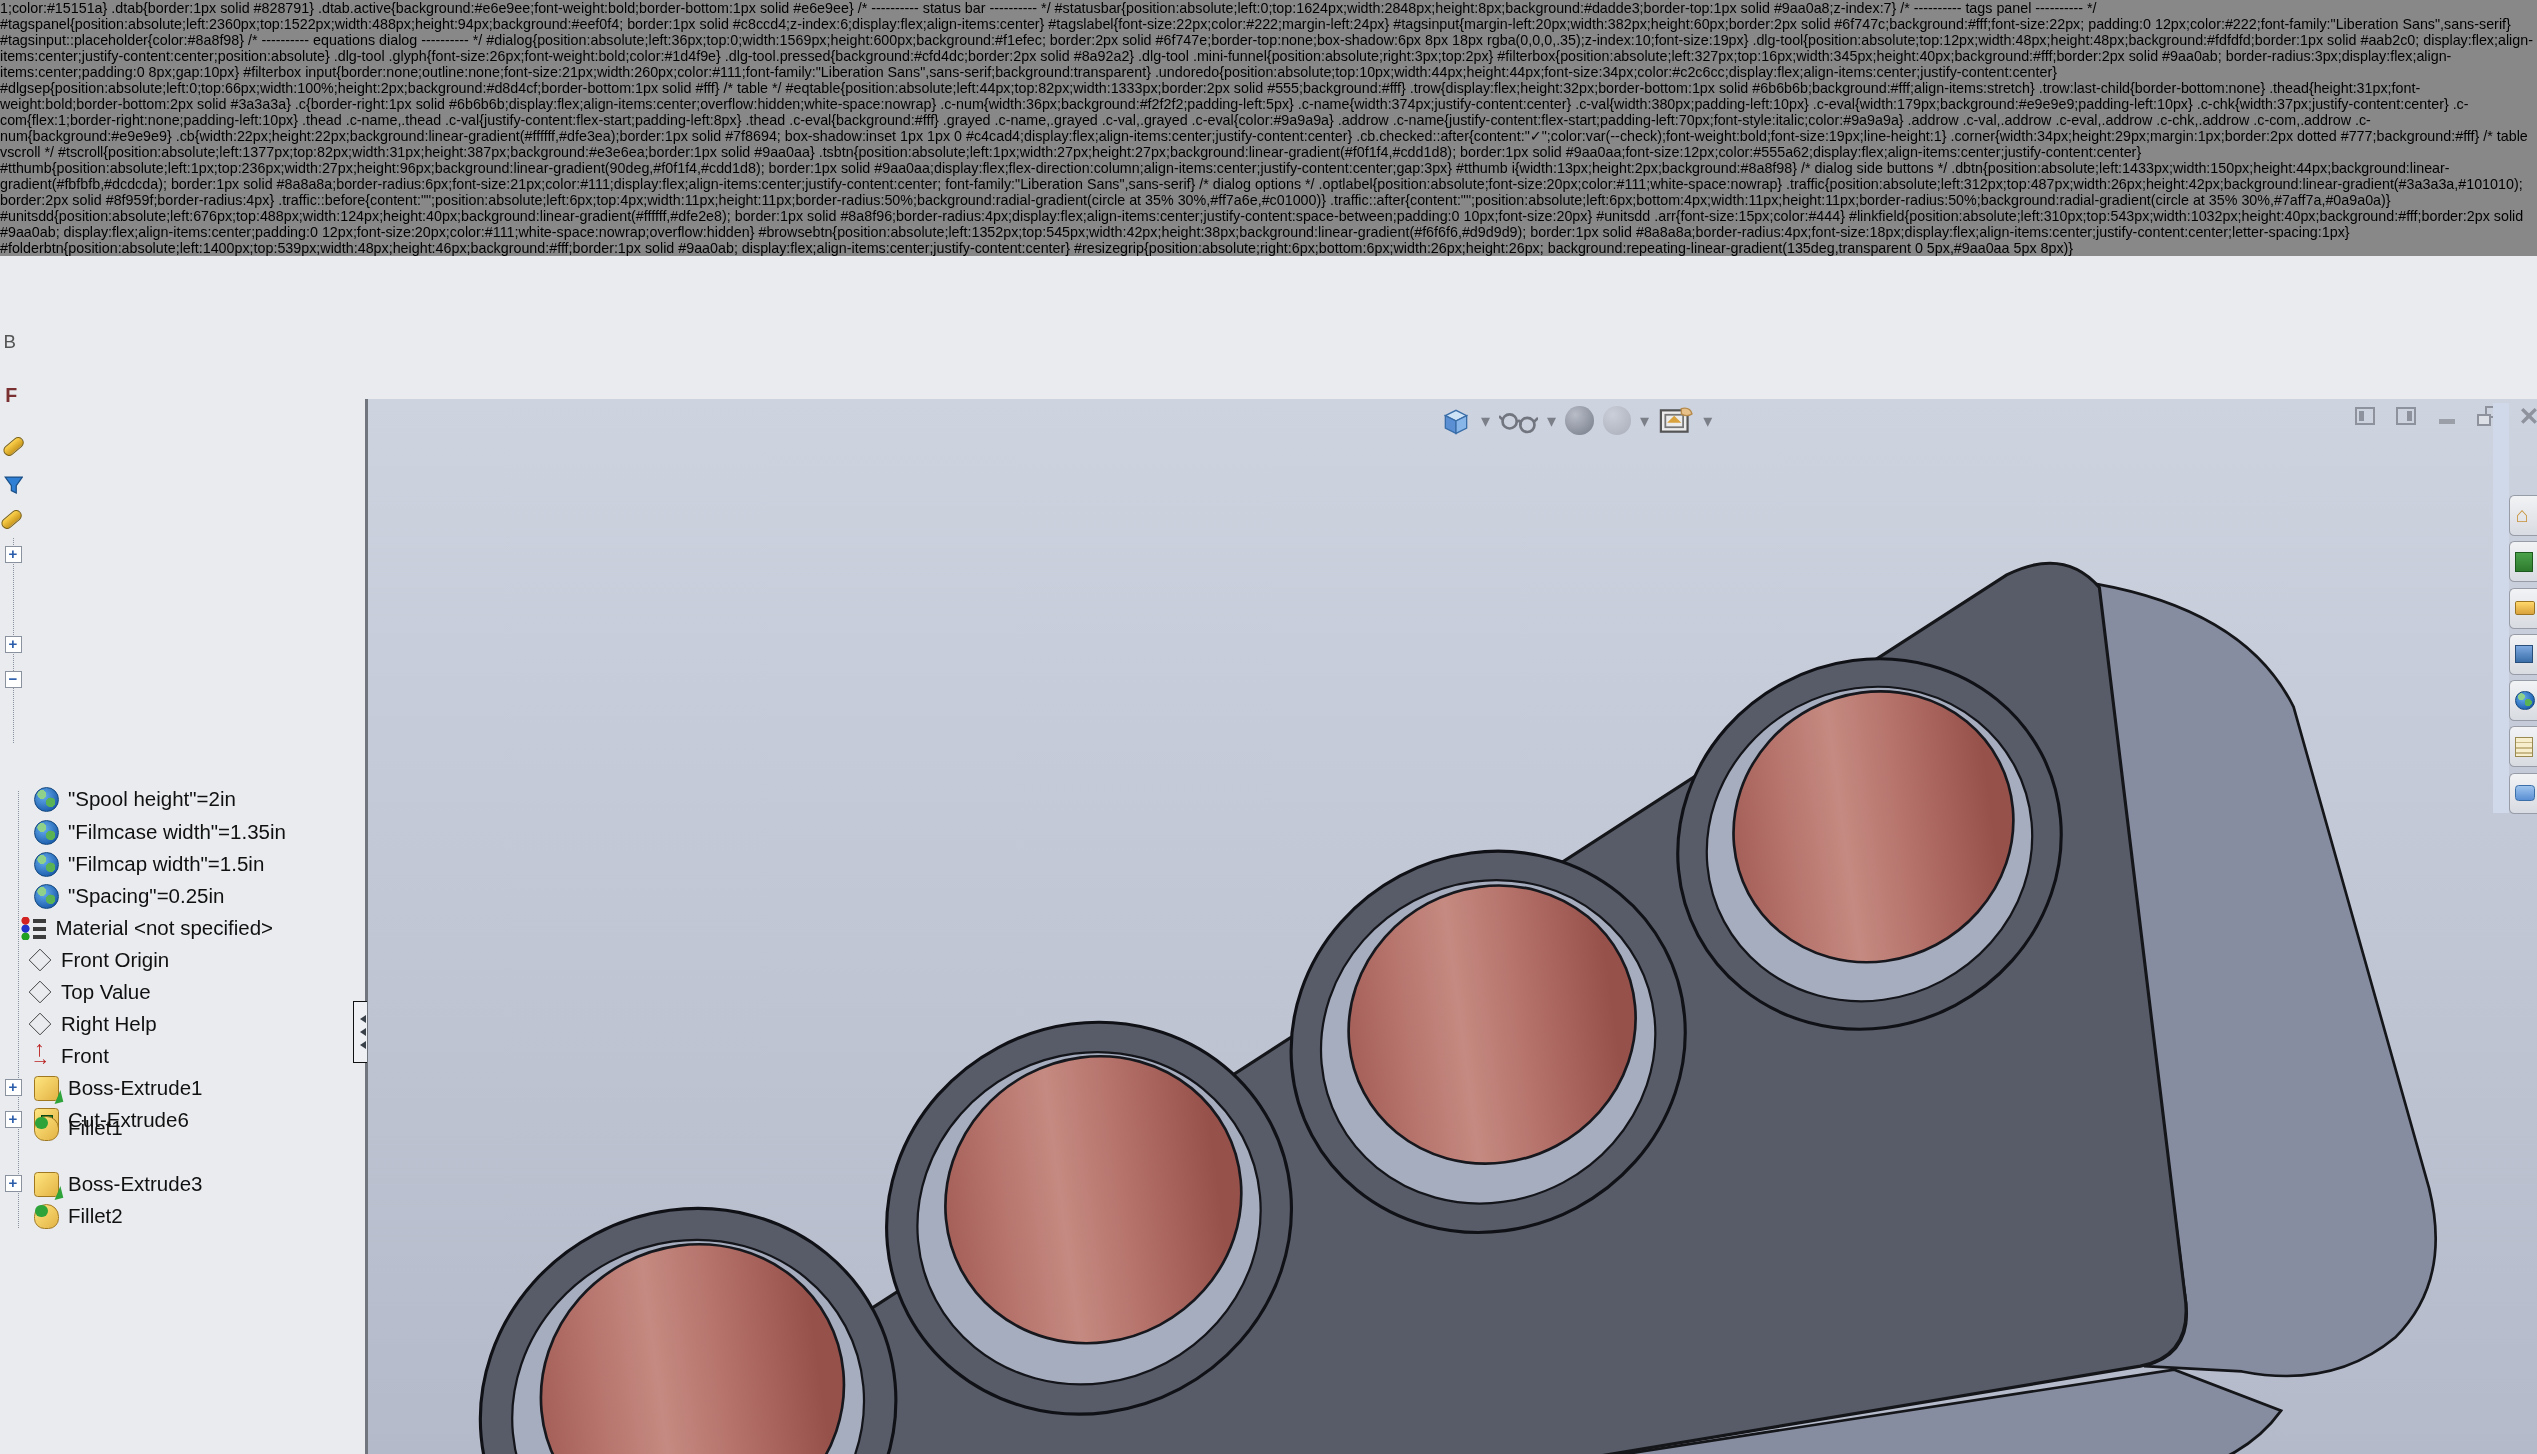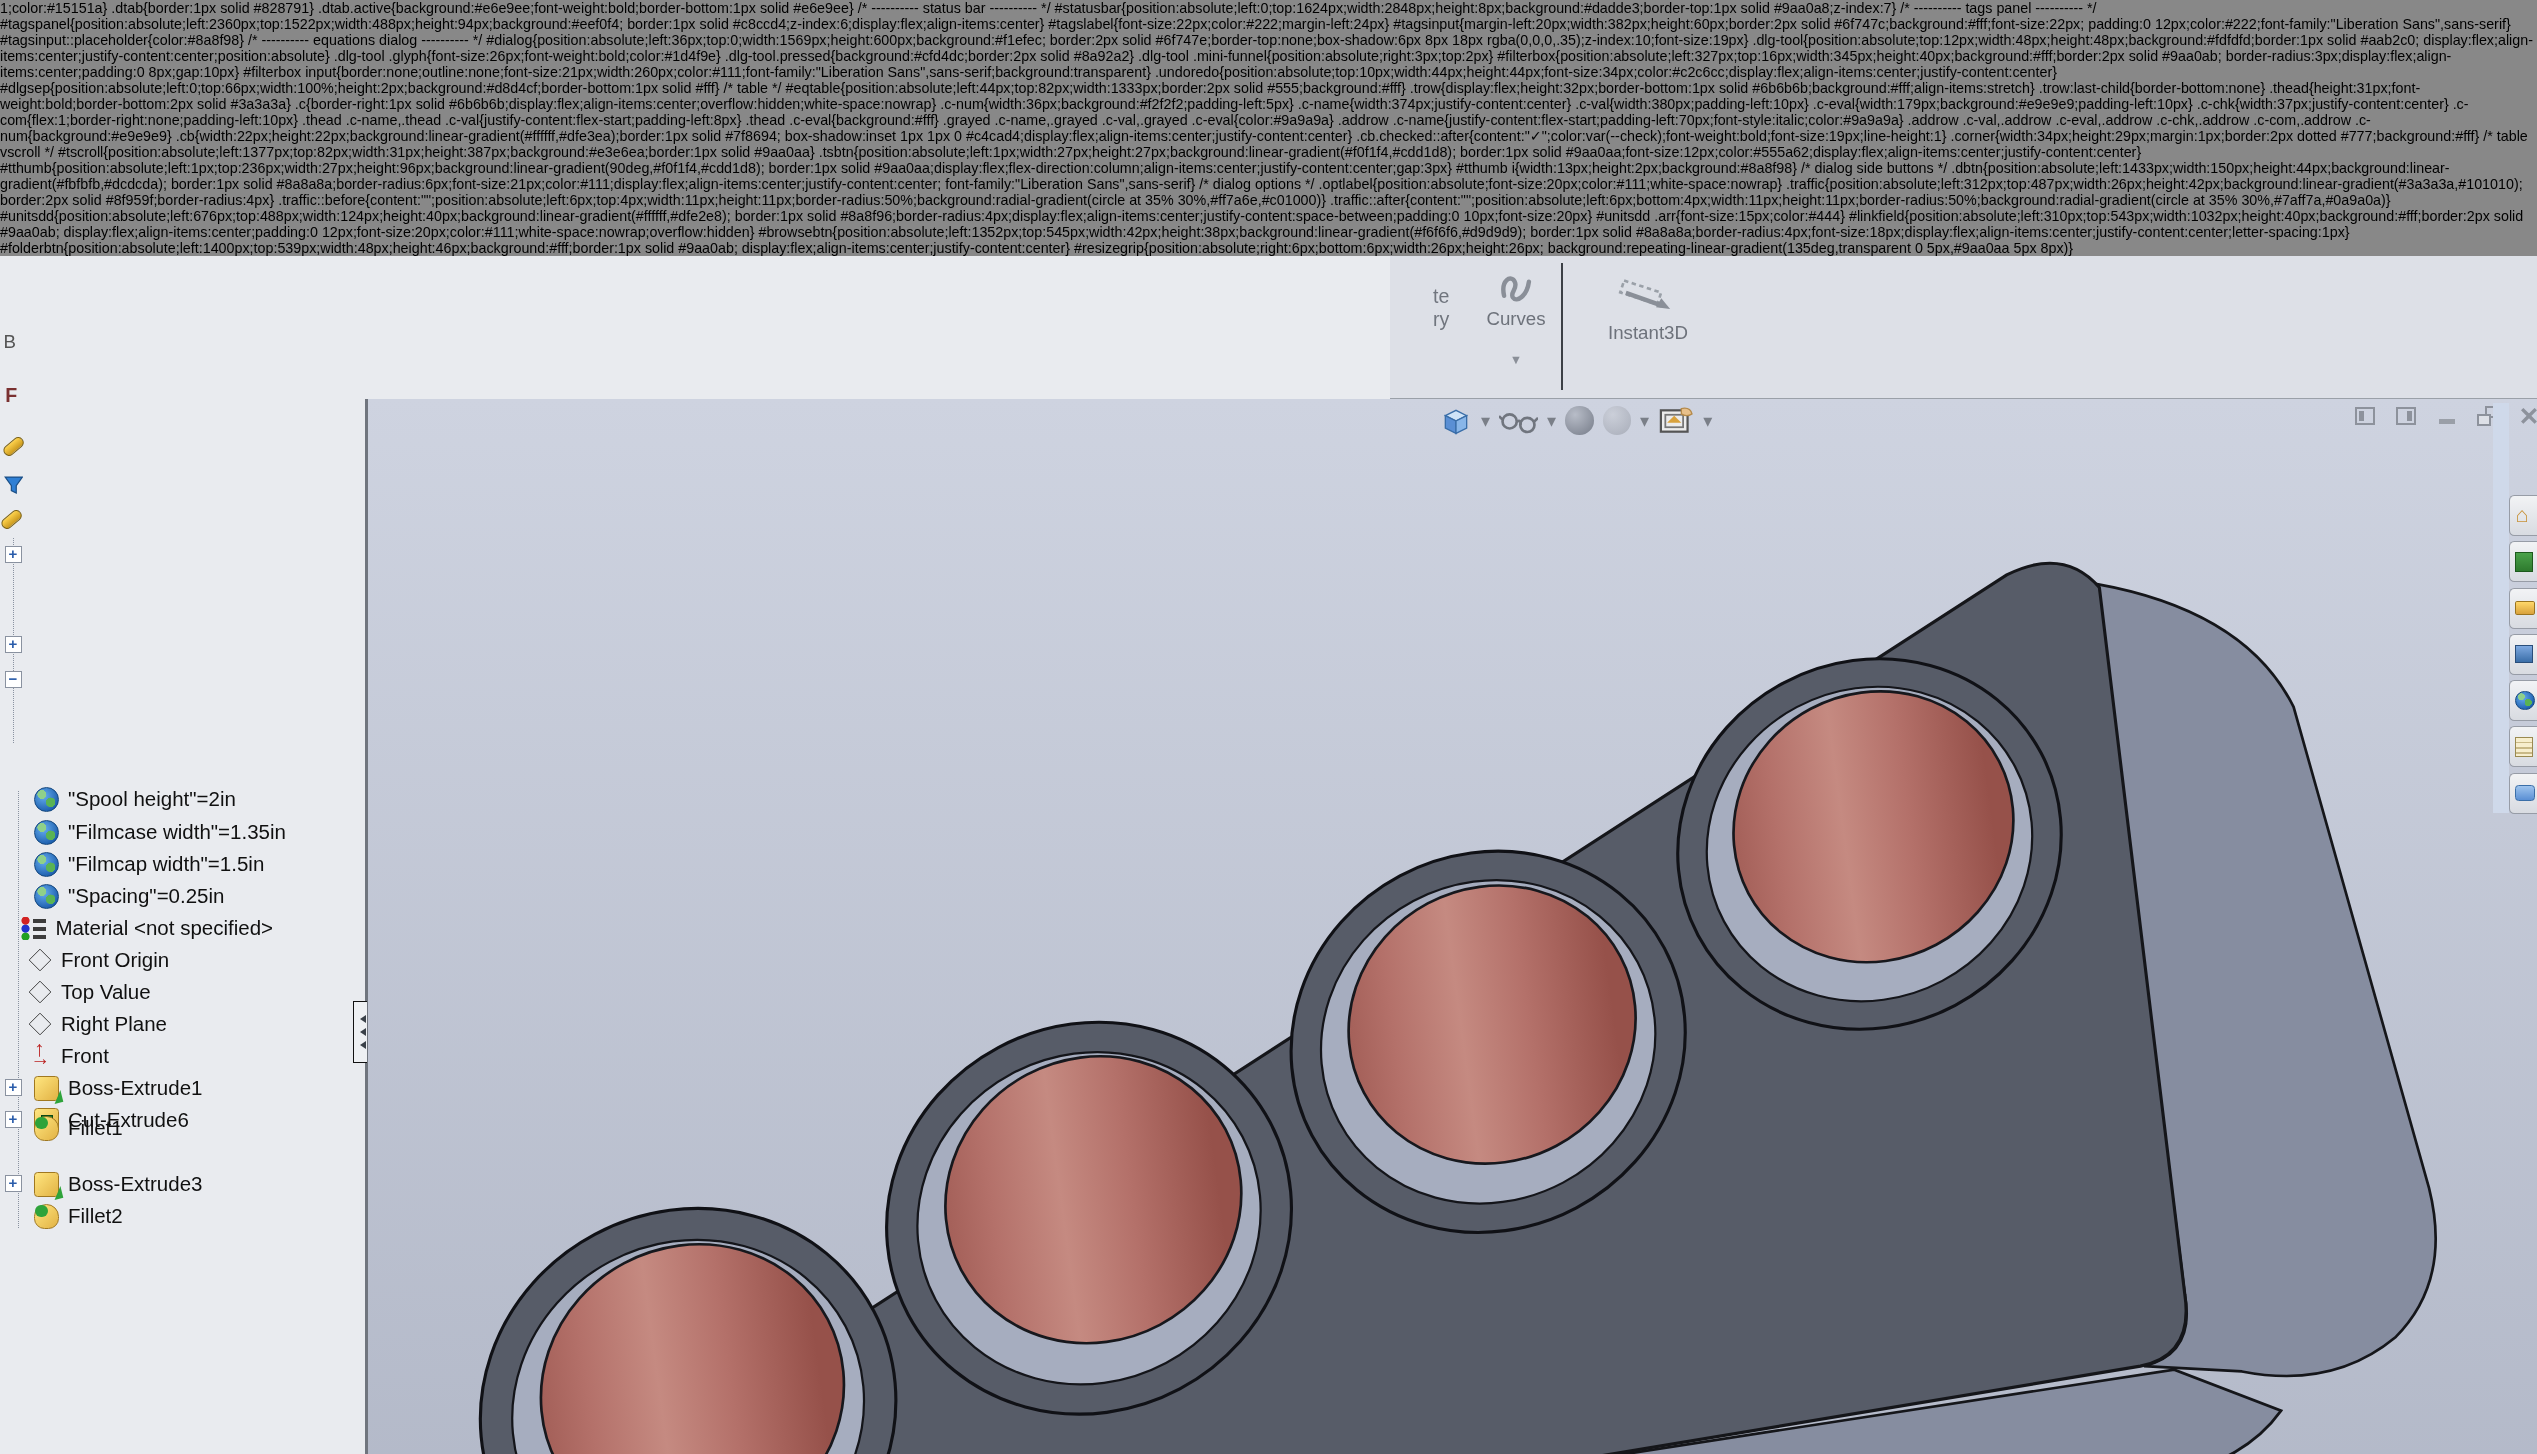--- a/index.html
+++ b/index.html
@@ -216,42 +216,20 @@
       <line x1="505" y1="1476" x2="568" y2="1450" stroke="#cc2020" stroke-width="9"></line>
       <polygon points="592,1443 566,1436 572,1462" fill="#cc2020"></polygon>
       <line x1="505" y1="1476" x2="517" y2="1526" stroke="#1c8a1c" stroke-width="9"></line>
       <polygon points="522,1550 506,1526 532,1522" fill="#1c8a1c"></polygon>
       <text x="442" y="1412" fill="#2a2ae0" font-size="27" font-weight="bold">Z</text>
       <text x="596" y="1456" fill="#cc2020" font-size="27" font-weight="bold">X</text>
       <text x="516" y="1580" fill="#1c8a1c" font-size="27" font-weight="bold">Y</text>
     </g>
   </svg>
 
-  <div id="ribbon">
-    <div class="ribclip">
-      <div>te</div>
-      <div>ry</div>
-    </div>
-    <div class="ribbtn" style="left:86px;top:12.5px;width:80px">
-      <svg class="curveglyph" width="39" height="36" viewBox="0 0 44 40">
-        <path d="M8,30 C4,12 16,6 20,14 C24,22 14,26 18,32 C22,38 34,30 36,14" fill="none" stroke="#8a8f98" stroke-width="5" stroke-linecap="round"></path>
-      </svg>
-      <span>Curves</span>
-      <div style="margin-top:23px;font-size:12.5px;color:#8a8f98">▼</div>
-    </div>
-    <div class="ribdivider"></div>
-    <div class="ribbtn" style="left:191px;top:21.4px;width:134px">
-      <svg class="instglyph" width="62" height="39" viewBox="0 0 70 44">
-        <rect x="8" y="4" width="44" height="14" transform="rotate(18 8 4)" fill="none" stroke="#9aa0a8" stroke-width="3" stroke-dasharray="5 4"></rect>
-        <line x1="10" y1="18" x2="50" y2="32" stroke="#8a8f98" stroke-width="5"></line>
-        <polygon points="60,36 44,34 50,24" fill="#8a8f98"></polygon>
-      </svg>
-      <span>Instant3D</span>
-    </div>
-  </div>
 
   <div id="headsup">
     <svg width="32" height="32" viewBox="0 0 36 36">
       <polygon points="6,12 18,6 30,12 18,18" fill="#cfe3f7" stroke="#3a6ea8" stroke-width="1.5"></polygon>
       <polygon points="6,12 18,18 18,32 6,26" fill="#5a8fd4" stroke="#3a6ea8" stroke-width="1.5"></polygon>
       <polygon points="30,12 18,18 18,32 30,26" fill="#89b6e8" stroke="#3a6ea8" stroke-width="1.5"></polygon>
     </svg>
     <span class="hud-arrow">▾</span>
     <svg width="39" height="27" viewBox="0 0 44 30">
       <circle cx="12" cy="16" r="8" fill="none" stroke="#70757e" stroke-width="3"></circle>
@@ -366,21 +344,21 @@
     <div class="ti" style="top:720px">
       <span class="tico" style="margin-left:27px">
           <span class="plane" style="display:block"></span>
         </span>
       <span>Top Value</span>
     </div>
     <div class="ti" style="top:752px">
       <span class="tico" style="margin-left:27px">
           <span class="plane" style="display:block"></span>
         </span>
-      <span>Right Plane</span>
+      <span>Right Help</span>
     </div>
     <div class="ti" style="top:784px">
       <span class="tico origin-ic" style="margin-left:27px"></span>
       <span>Front</span>
     </div>
     <div class="ti" style="top:816px">
       <span class="exp">+</span>
       <span class="tico boss"></span>
       <span>Boss-Extrude1</span>
     </div>

